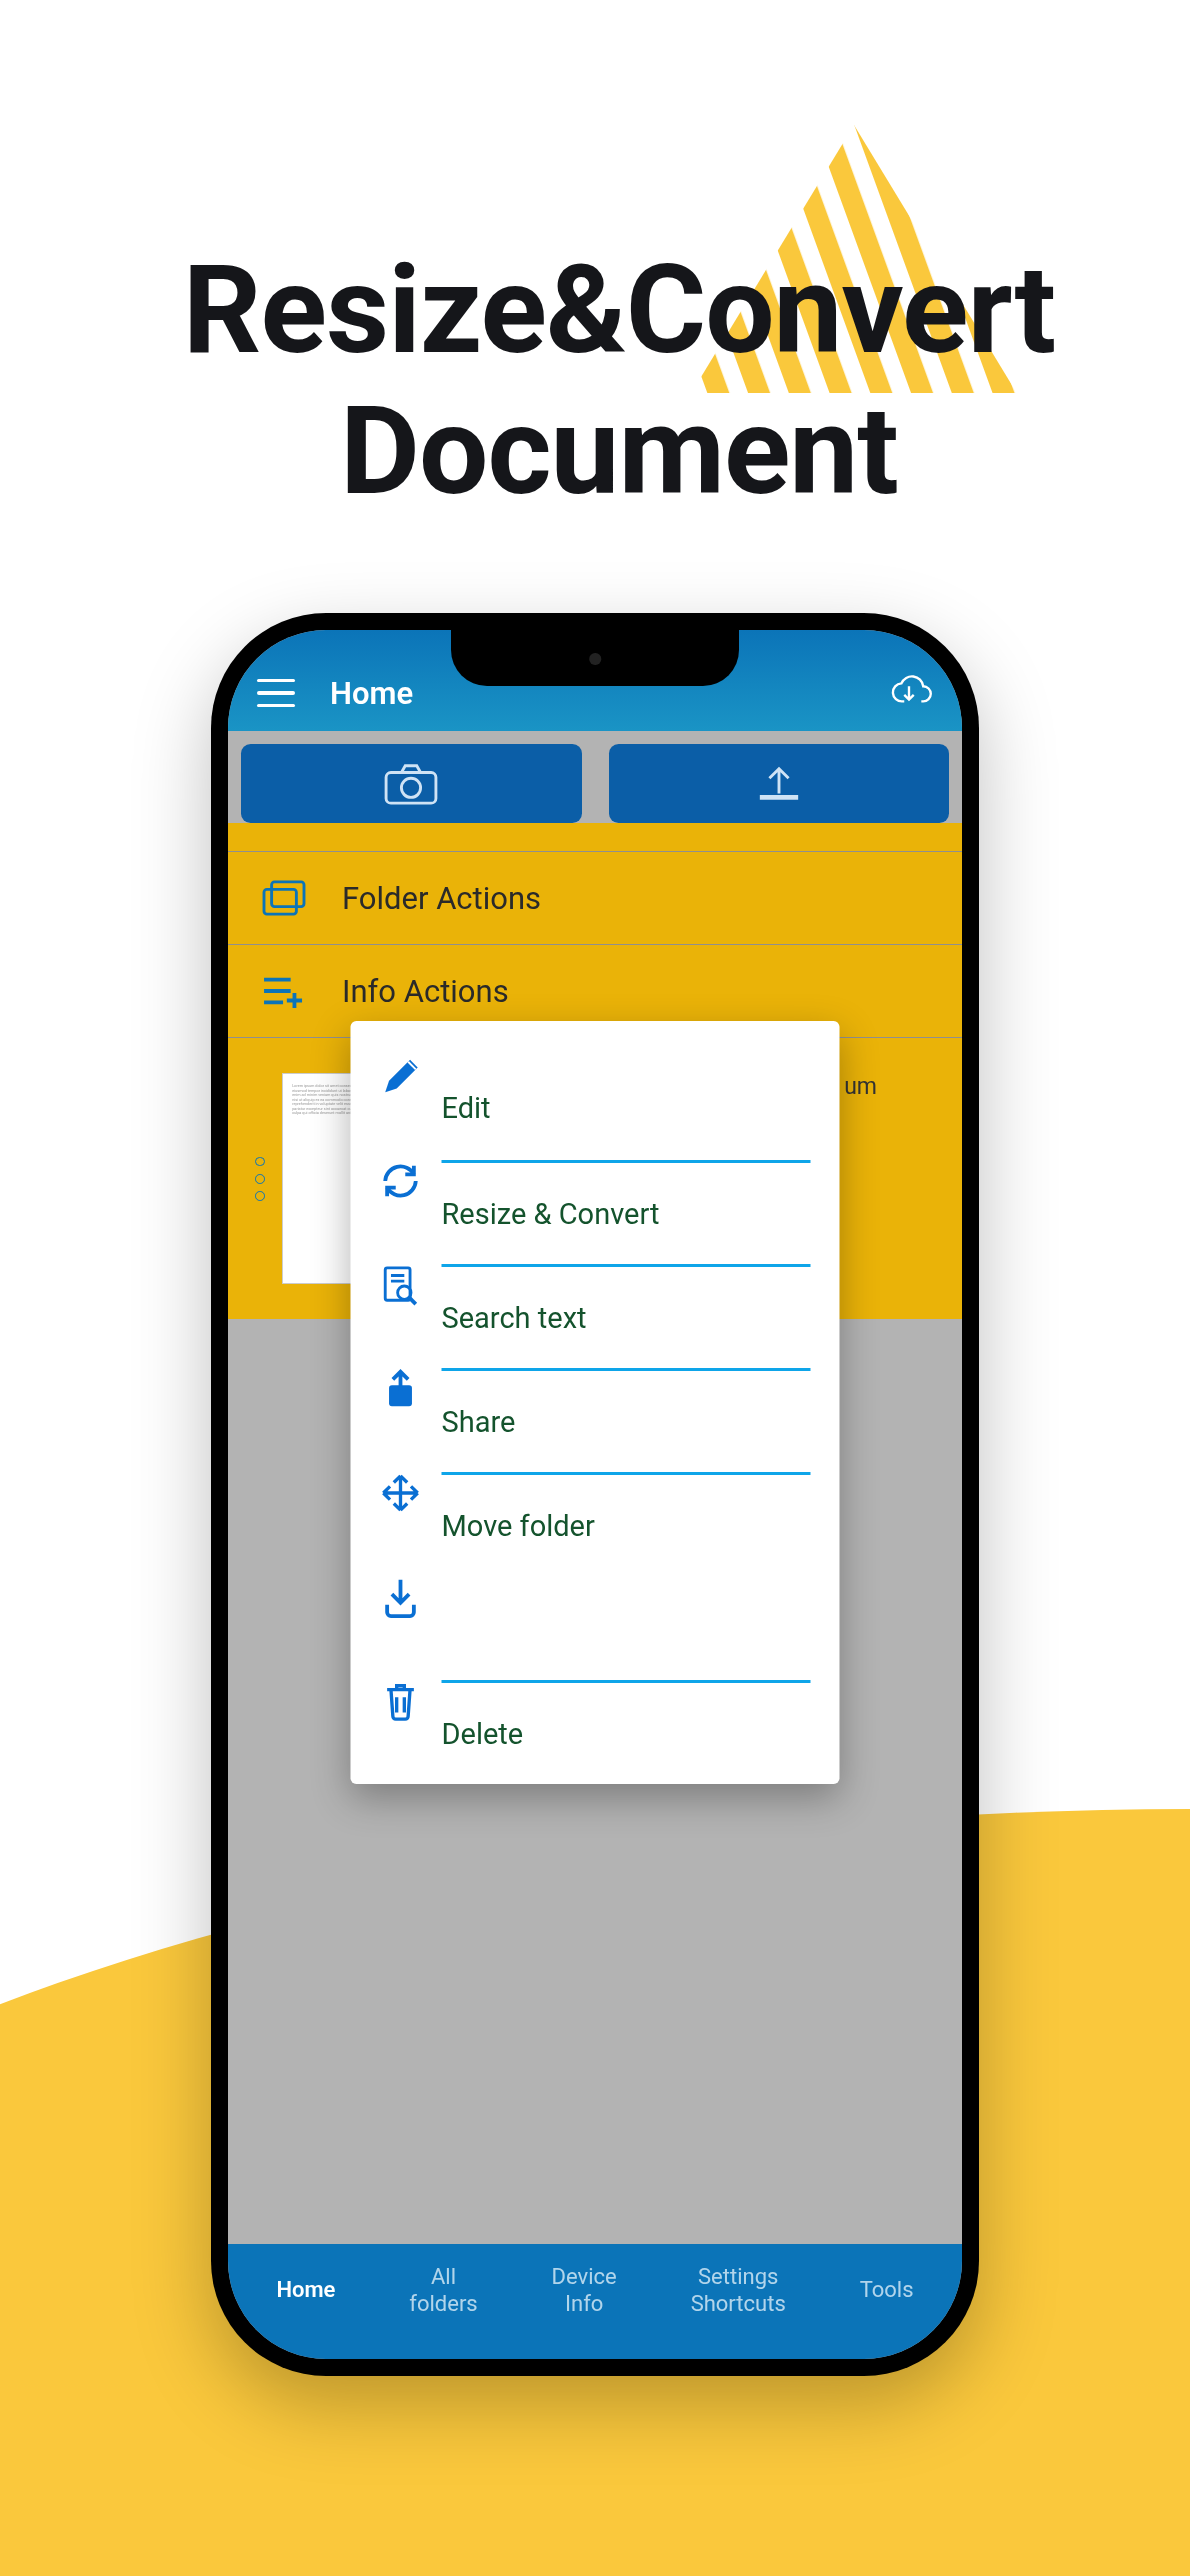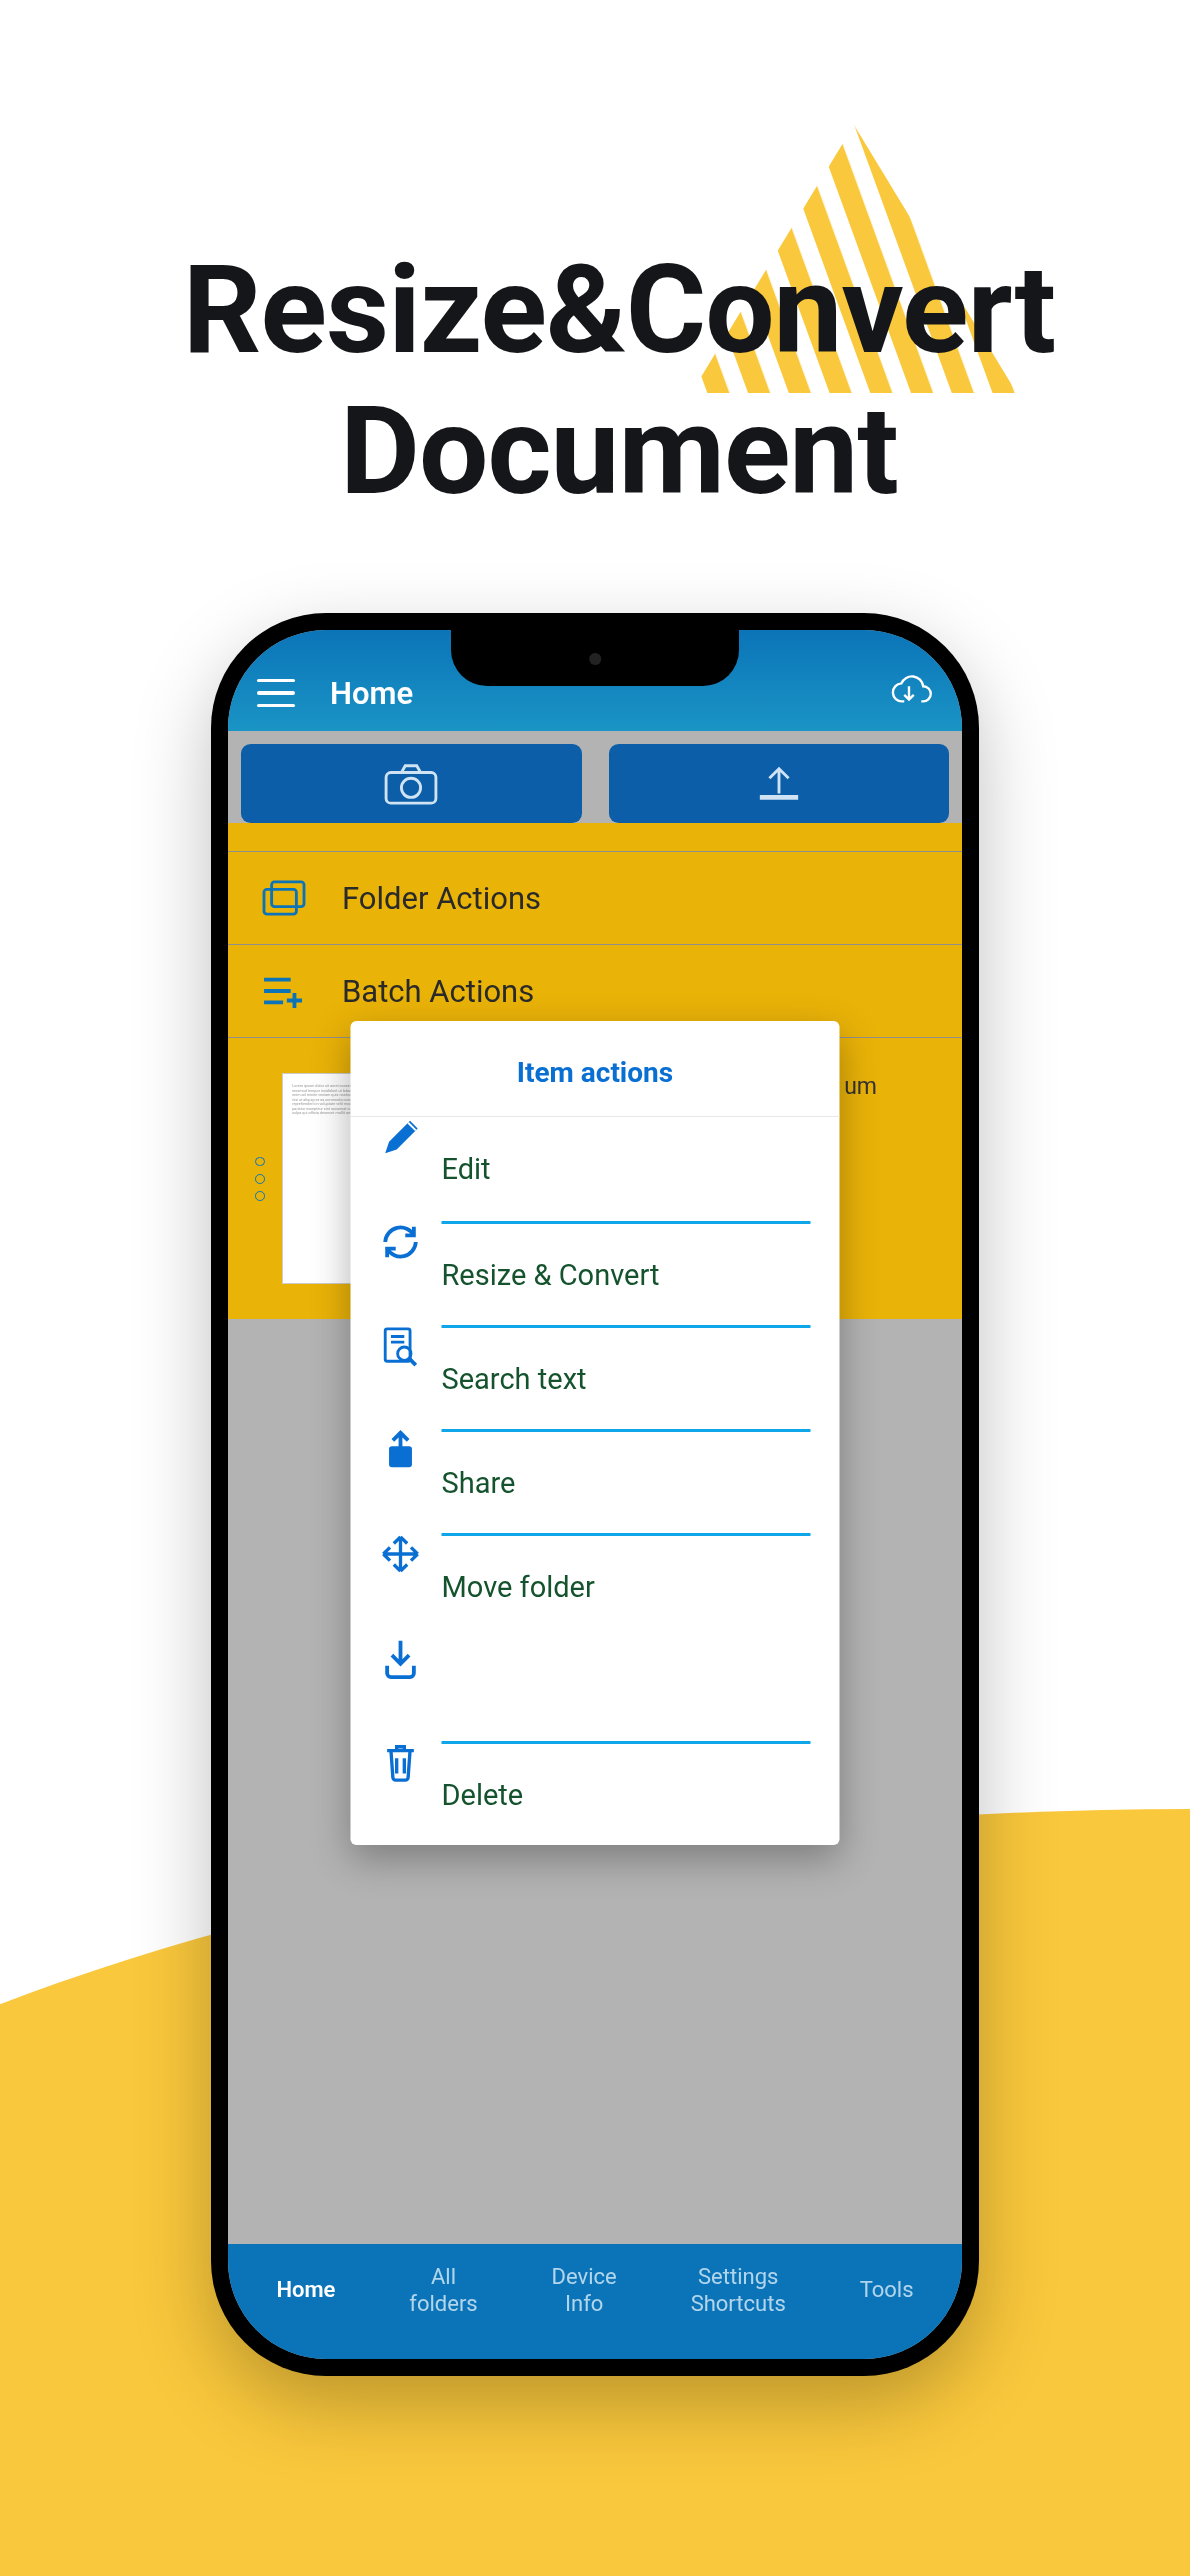--- a/index.html
+++ b/index.html
@@ -261,38 +261,37 @@
         </div>
         <span>Folder Actions</span>
       </div>
       <div class="list-row">
         <div class="icon-slot">
           <svg width="48" height="38" viewBox="0 0 50 40" fill="none" stroke="#0b74b8" stroke-width="4">
             <path d="M4 8h28M4 20h28M4 32h20"></path>
             <path d="M36 22v16M28 30h16" stroke-width="4"></path>
           </svg>
         </div>
-        <span>Batch Actions</span>
+        <span>Info Actions</span>
       </div>
 
       <div class="doc-bg">
         <div class="doc-dots">
           <span></span>
             <span></span>
             <span></span>
         </div>
         <div class="doc-thumb">
           Lorem ipsum dolor sit amet consectetur adipiscing elit sed do eiusmod tempor incididunt ut labore et dolore magna aliqua ut enim ad minim veniam quis nostrud exercitation ullamco laboris nisi ut aliquip ex ea commodo consequat duis aute irure dolor in reprehenderit in voluptate velit esse cillum dolore eu fugiat nulla pariatur excepteur sint occaecat cupidatat non proident sunt in culpa qui officia deserunt mollit anim id est laborum
         </div>
         <div class="doc-side-text" style="margin-left:auto; margin-right:58px;">um</div>
       </div>
     </div>
 
     <div class="popup">
-      <div class="popup-title">Item actions</div>
 
       <div class="popup-item">
         <div class="pi-icon">
           <svg viewBox="0 0 44 44" fill="#0a6fd3">
               <path d="M6 38l4-12L32 4l8 8-22 22-12 4z"></path>
               <path d="M30 6l8 8" stroke="#fff" stroke-width="2"></path>
             </svg>
         </div>
         <div class="label-wrap">
             <span>Edit</span>

